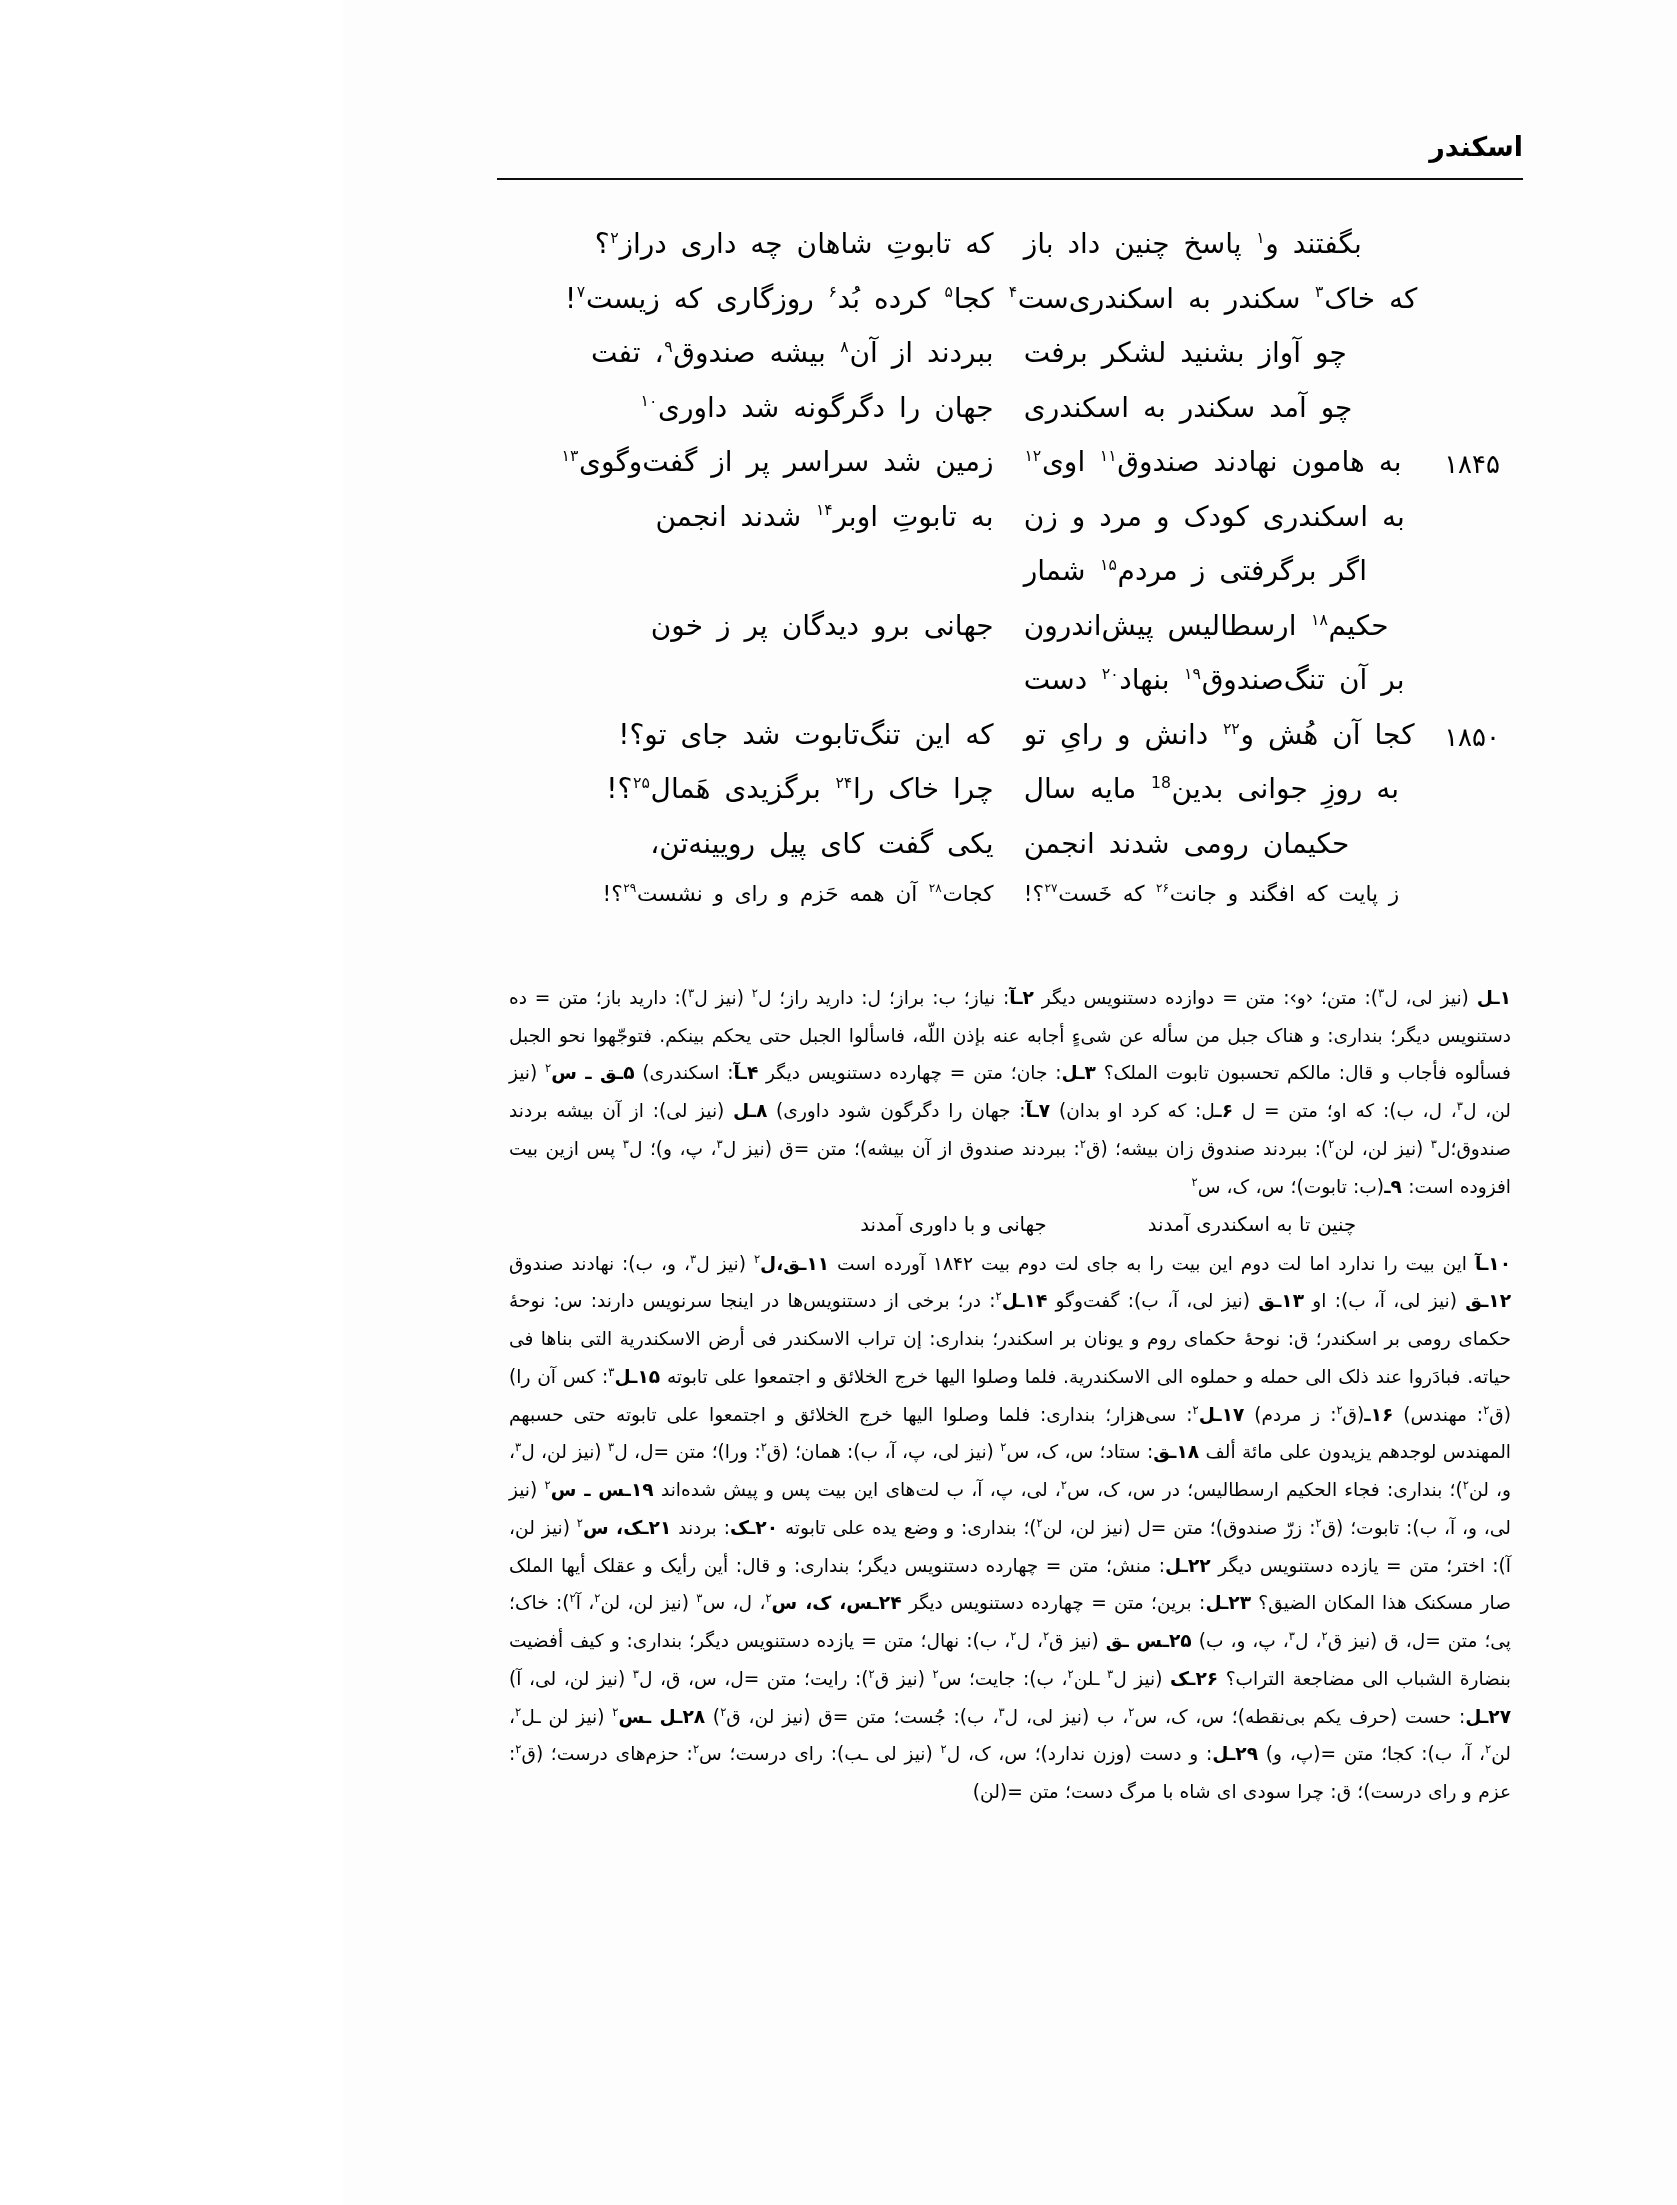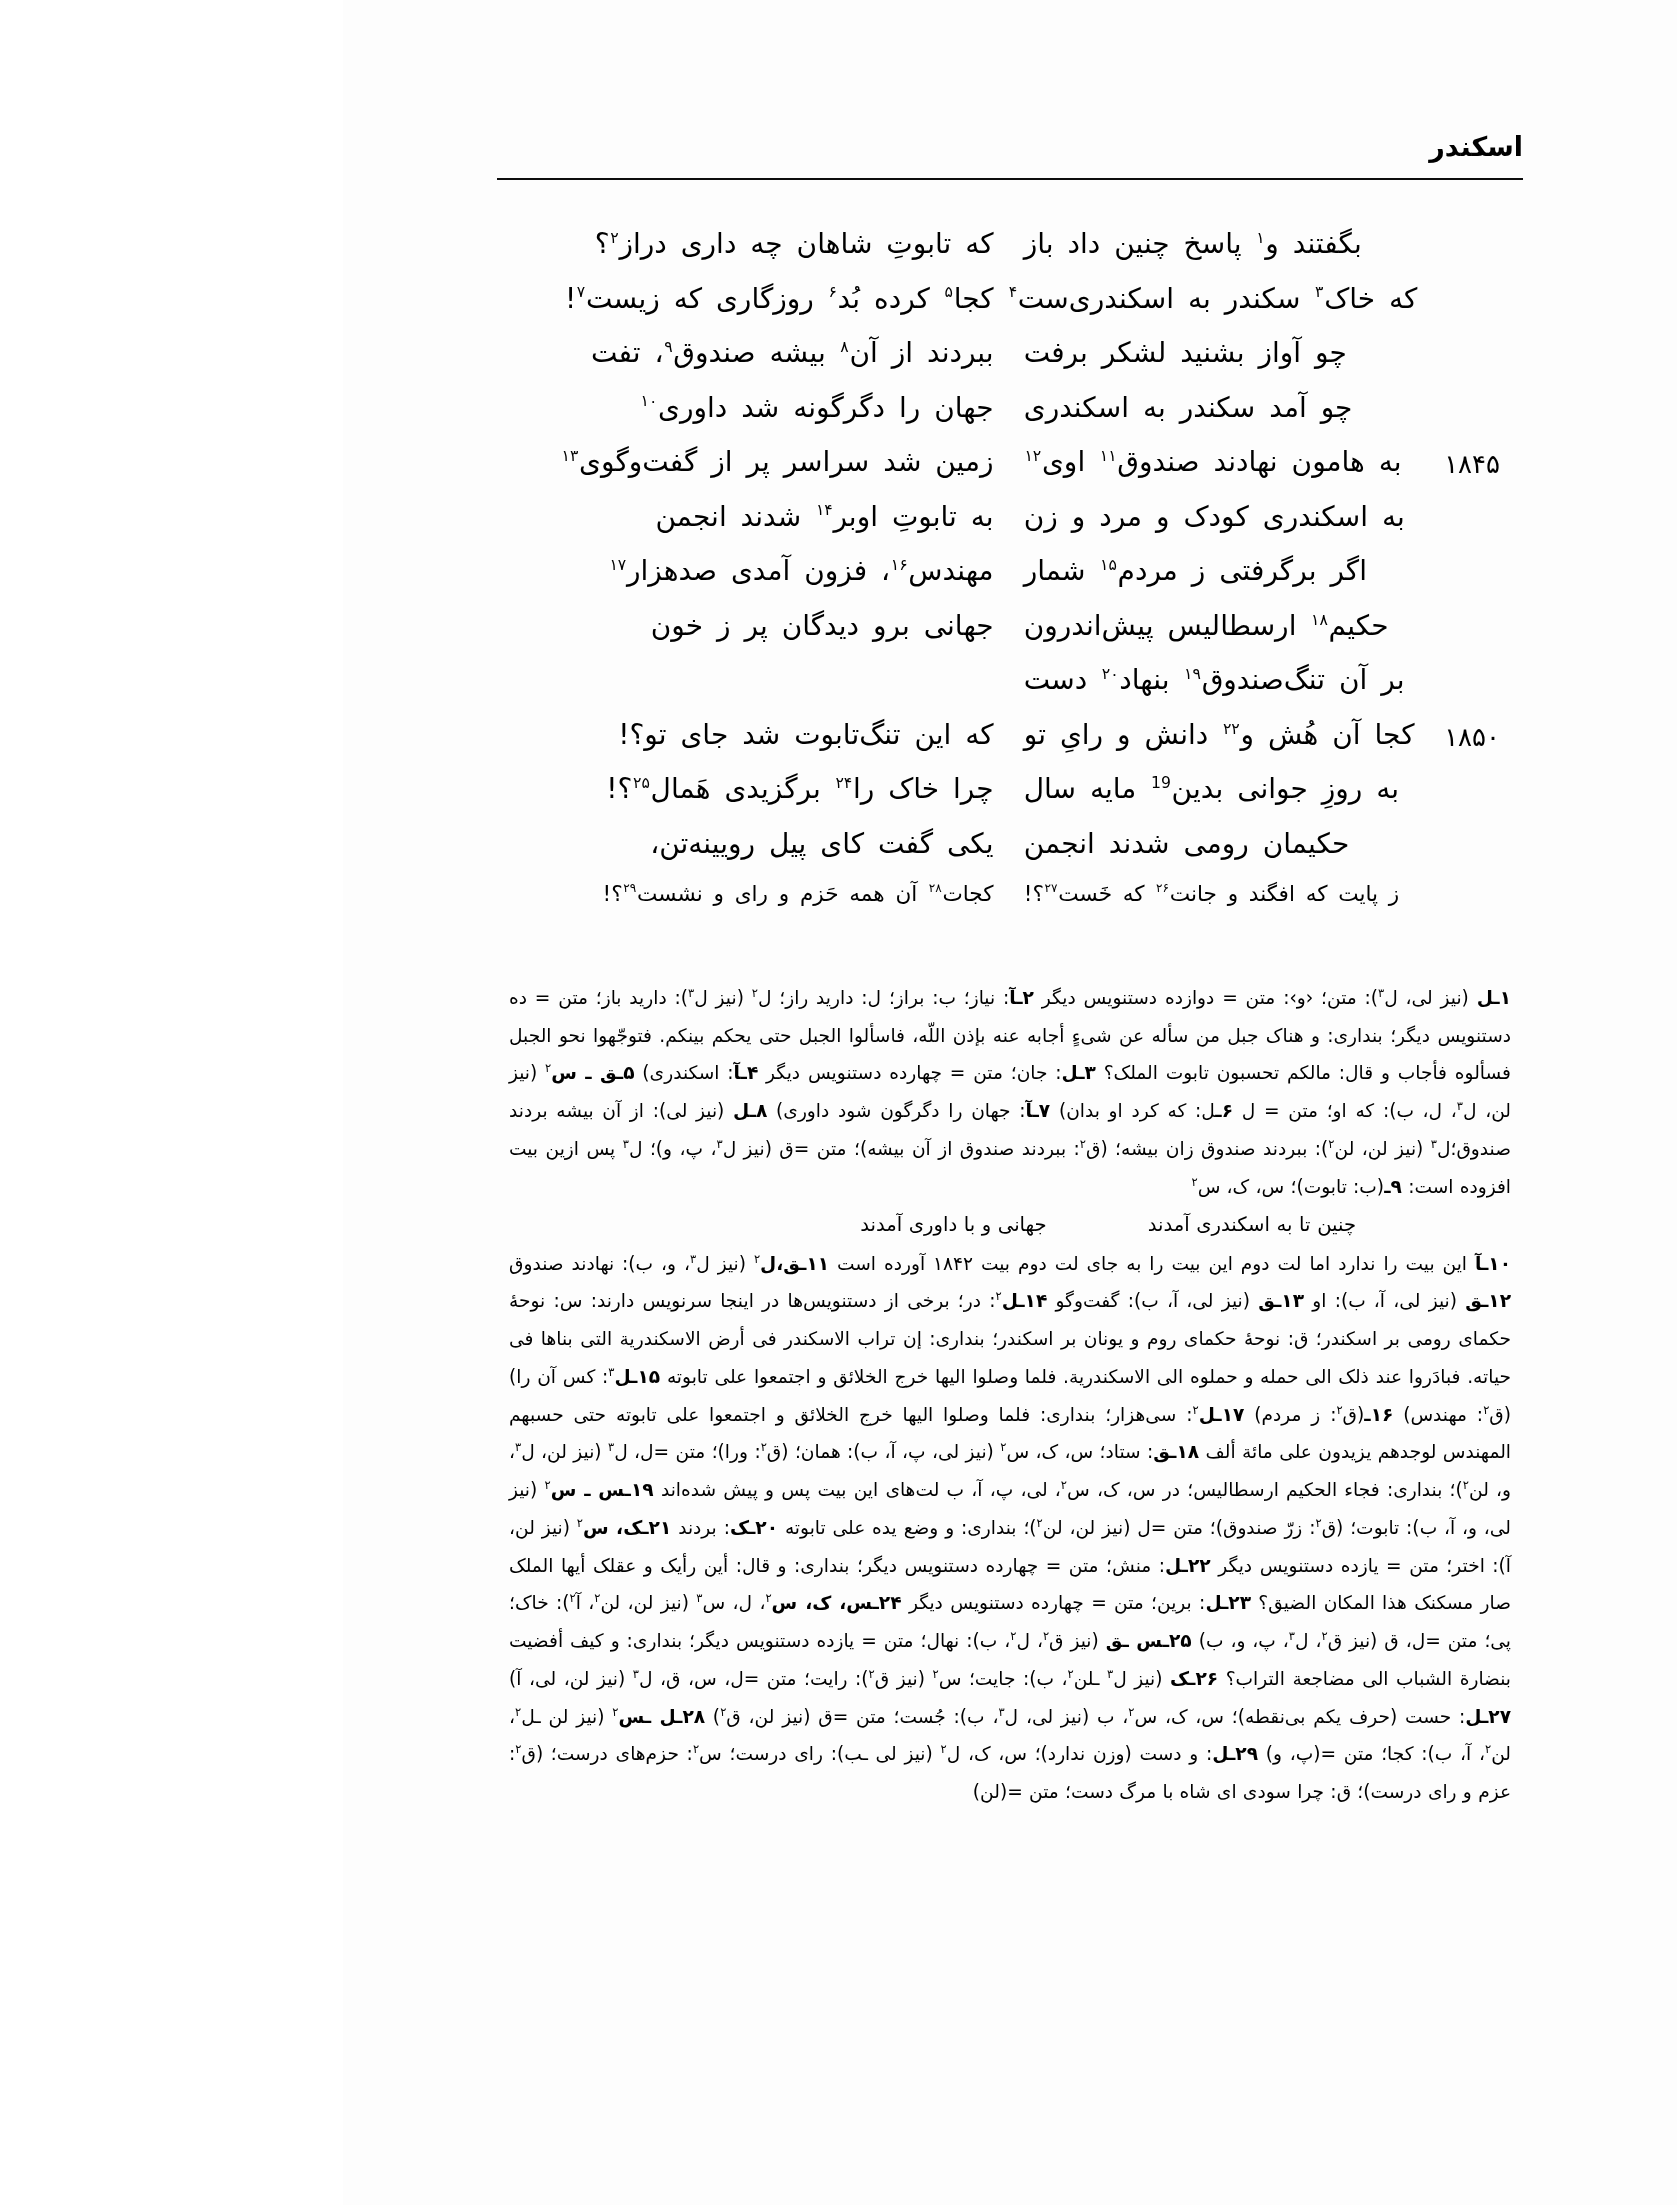--- a/index.html
+++ b/index.html
@@ -183,36 +183,35 @@
         <div class="linenum">۱۸۴۵</div>
         <div class="hemistich right"><span class="spread">به هامون نهادند صندوق<sup class="fn">۱۱</sup> اوی<sup class="fn">۱۲</sup></span></div>
         <div class="hemistich left"><span class="spread">زمین شد سراسر پر از گفت‌وگوی<sup class="fn">۱۳</sup></span></div>
       </div>
       <div class="couplet">
         <div class="hemistich right"><span class="spread">به اسکندری کودک و مرد و زن</span></div>
         <div class="hemistich left"><span class="spread">به تابوتِ اوبر<sup class="fn">۱۴</sup> شدند انجمن</span></div>
       </div>
       <div class="couplet">
         <div class="hemistich right"><span class="spread">اگر برگرفتی ز مردم<sup class="fn">۱۵</sup> شمار</span></div>
-        <div class="hemistich left"><span class="spread">مهندس<sup class="fn">۱۶</sup>، فزون آمدی صدهزار<sup class="fn">۱۷</sup></span></div>
       </div>
       <div class="couplet">
         <div class="hemistich right"><span class="spread">حکیم<sup class="fn">۱۸</sup> ارسطالیس پیش‌اندرون</span></div>
         <div class="hemistich left"><span class="spread">جهانی برو دیدگان پر ز خون</span></div>
       </div>
       <div class="couplet">
         <div class="hemistich right"><span class="spread">بر آن تنگ‌صندوق<sup class="fn">۱۹</sup> بنهاد<sup class="fn">۲۰</sup> دست</span></div>
       </div>
       <div class="couplet">
         <div class="linenum">۱۸۵۰</div>
         <div class="hemistich right"><span class="spread">کجا آن هُش و<sup class="fn">۲۲</sup> دانش و رایِ تو</span></div>
         <div class="hemistich left"><span class="spread">که این تنگ‌تابوت شد جای تو؟!</span></div>
       </div>
       <div class="couplet">
-        <div class="hemistich right"><span class="spread">به روزِ جوانی بدین<sup class="fn">19</sup> مایه سال</span></div>
+        <div class="hemistich right"><span class="spread">به روزِ جوانی بدین<sup class="fn">18</sup> مایه سال</span></div>
         <div class="hemistich left"><span class="spread">چرا خاک را<sup class="fn">۲۴</sup> برگزیدی هَمال<sup class="fn">۲۵</sup>؟!</span></div>
       </div>
       <div class="couplet">
         <div class="hemistich right"><span class="spread">حکیمان رومی شدند انجمن</span></div>
         <div class="hemistich left"><span class="spread">یکی گفت کای پیل رویینه‌تن،</span></div>
       </div>
       <div class="couplet small">
         <div class="hemistich right"><span class="spread">ز پایت که افگند و جانت<sup class="fn">۲۶</sup> که خَست<sup class="fn">۲۷</sup>؟!</span></div>
         <div class="hemistich left"><span class="spread">کجات<sup class="fn">۲۸</sup> آن همه حَزم و رای و نشست<sup class="fn">۲۹</sup>؟!</span></div>
       </div>

